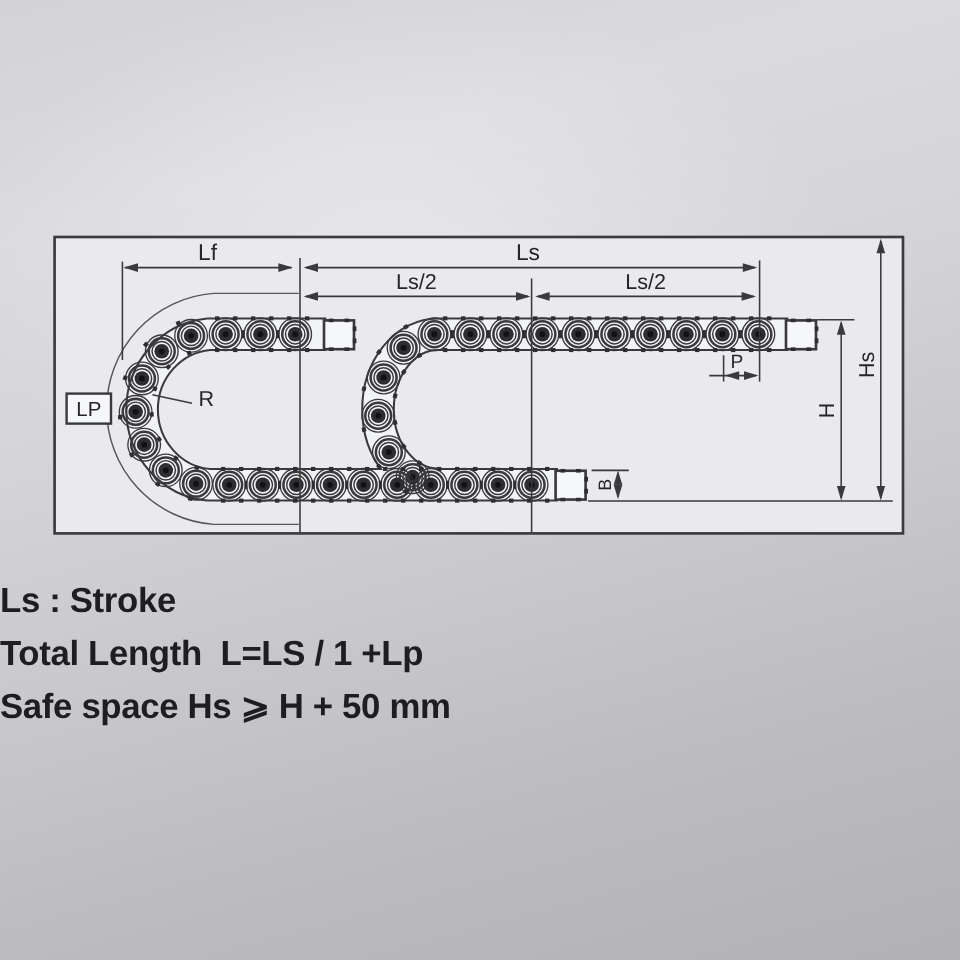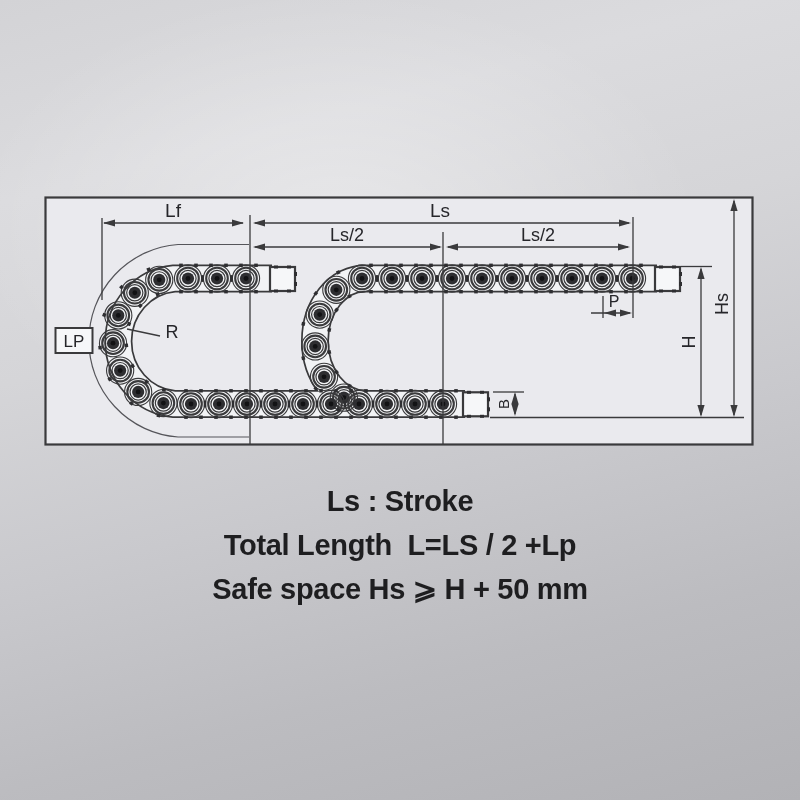--- a/index.html
+++ b/index.html
@@ -7,21 +7,21 @@
     width:800px;height:800px;overflow:hidden;position:relative;
     font-family:"Liberation Sans",sans-serif;
     background:
       radial-gradient(ellipse 70% 45% at 42% 28%, rgba(255,255,255,0.38), rgba(255,255,255,0) 65%),
       linear-gradient(165deg,#d3d3d6 0%,#dbdbde 20%,#d5d5d8 38%,#c9c9cd 58%,#bcbcc0 78%,#b2b2b6 100%);
   }
   #stage{position:absolute;inset:0;}
   svg text{font-family:"Liberation Sans",sans-serif;}
   .dim{fill:#26262a;}
   #notes{
-    position:absolute;left:0;right:0;top:479px;text-align:center;
+    position:absolute;left:0;right:0;top:479px;text-align:left;
     color:#1e1e20;font-weight:700;font-size:29px;line-height:44px;
     letter-spacing:-0.3px;
   }
   .note-line{white-space:pre;}
 </style>
 </head>
 <body>
 
 <div id="stage">
   <svg id="drawing" width="800" height="800" viewBox="0 0 800 800">
@@ -422,16 +422,16 @@
       <text class="dim" x="172" y="338" text-anchor="middle" font-size="18">R</text>
       <text class="dim" x="74" y="347" text-anchor="middle" font-size="17">LP</text>
       <text class="dim" x="689" y="342" dy="6" text-anchor="middle" font-size="18" transform="rotate(-90 689 342)">H</text>
       <text class="dim" x="722" y="304" dy="6" text-anchor="middle" font-size="18" transform="rotate(-90 722 304)">Hs</text>
       <text class="dim" x="504" y="404" dy="5" text-anchor="middle" font-size="15" transform="rotate(-90 504 404)">B</text>
     </g>
   </svg>
 
   <div id="notes">
     <div class="note-line">Ls : Stroke</div>
-    <div class="note-line">Total Length  L=LS / 2 +Lp</div>
+    <div class="note-line">Total Length  L=LS / 1 +Lp</div>
     <div class="note-line">Safe space Hs ⩾ H + 50 mm</div>
   </div>
 </div>
 
 </body></html>

